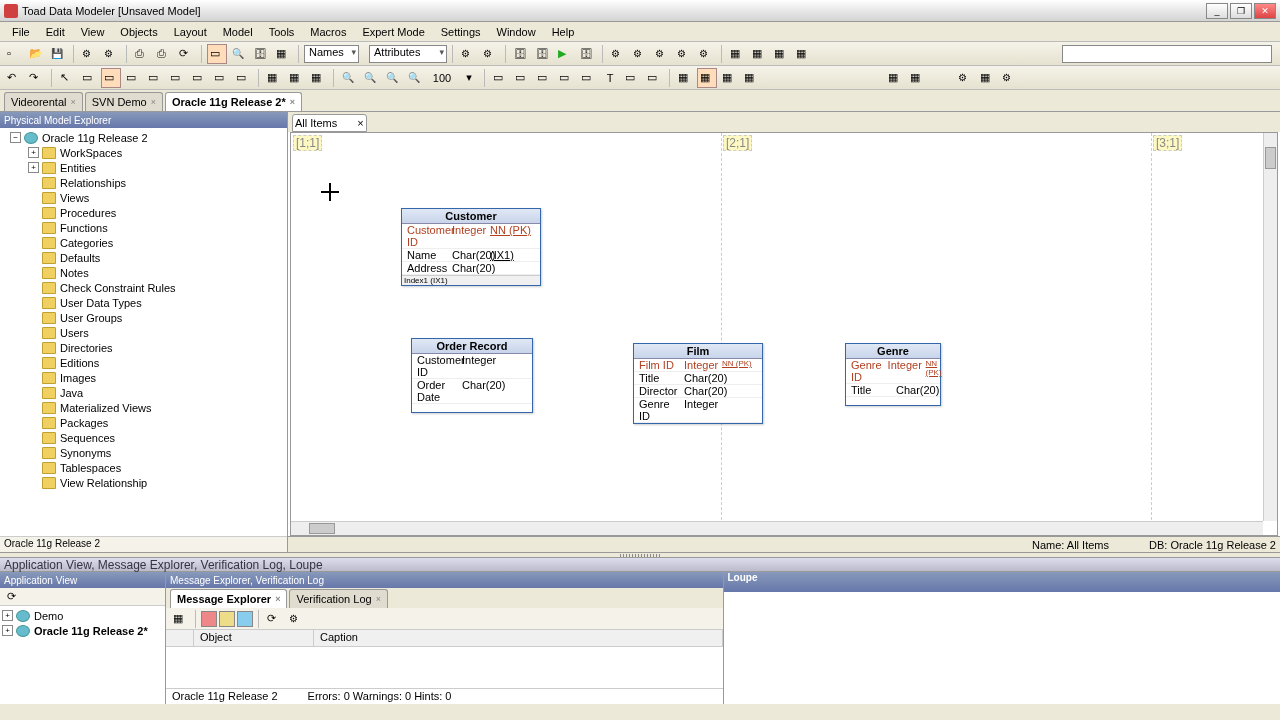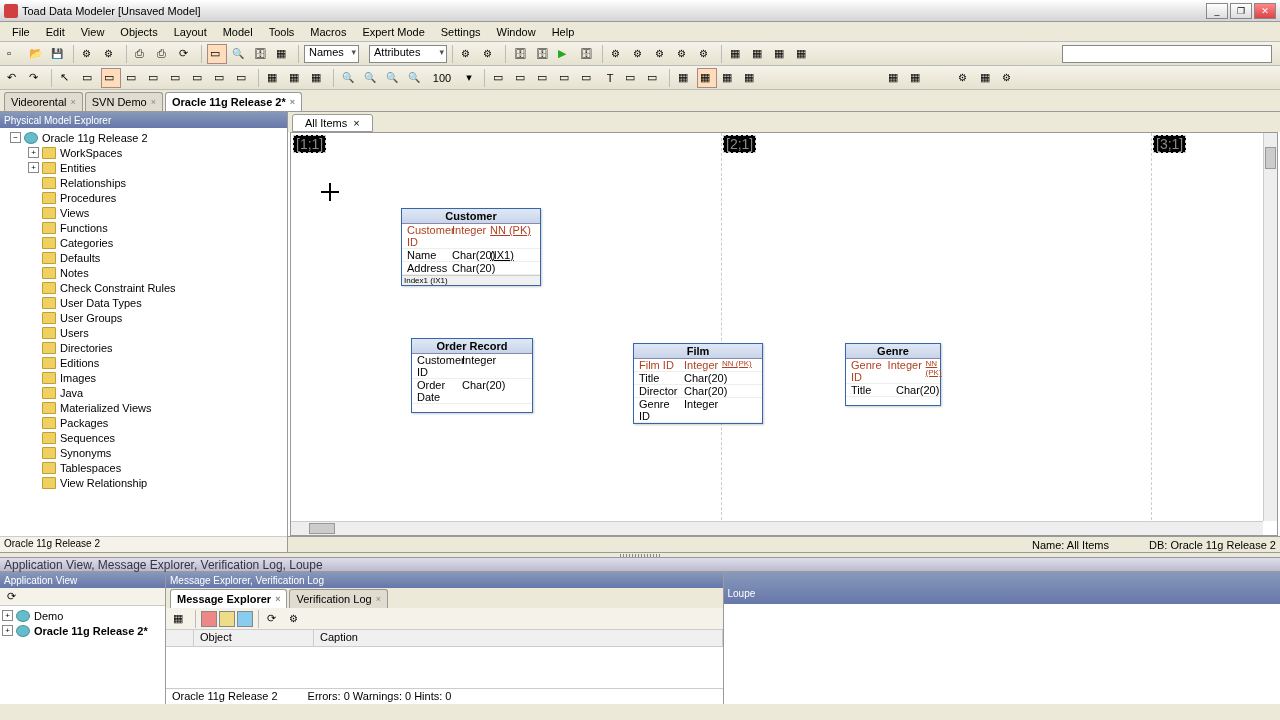--- a/index.html
+++ b/index.html
@@ -44,23 +44,23 @@
 .tree-node { display: flex; align-items: center; height: 15px; cursor: pointer; white-space: nowrap; }
 .tree-toggle { width: 11px; height: 11px; border: 1px solid #888; display: inline-flex; align-items: center; justify-content: center; font-size: 8px; margin-right: 3px; background: #fff; line-height: 1; }
 .tree-spacer { display: inline-block; }
 .tree-icon { width: 14px; height: 12px; background: #f0d060; border: 1px solid #c0a030; border-radius: 1px 1px 0 0; margin-right: 4px; }
 .tree-icon.db { background: #6bc; border-color: #499; border-radius: 50%; }
 .explorer-status { height: 16px; border-top: 1px solid #ccc; padding: 1px 4px; font-size: 10px; background: #f5f3e9; }
 
 
 .canvas-wrap { flex: 1; display: flex; flex-direction: column; background: #fff; position: relative; }
 .canvas-tabs { height: 20px; display: flex; align-items: flex-end; padding: 0 4px; background: #ece9d8; }
-.canvas-tab { padding: 2px 12px; border: 1px solid #999; background: #fff; border-radius: 3px 3px 0 0; display: flex; gap: 6px; align-items: center; cursor: pointer; }
+.canvas-tab { padding: 2px 2px; border: 1px solid #999; background: #fff; border-radius: 3px 3px 0 0; display: flex; gap: 20px; align-items: center; cursor: pointer; }
 .canvas { flex: 1; position: relative; background: #fff; border: 1px solid #999; margin: 0 2px; overflow: hidden; }
-.page-marker { position: absolute; font-size: 14px; color: #888; background: #000000; border: 1px dashed #ccc; padding: 0 2px; }
+.page-marker { position: absolute; font-size: 12px; color: #888; background: #fef9c3; border: 1px dashed #ccc; padding: 0 2px; }
 .page-line-v { position: absolute; top: 0; bottom: 0; border-left: 1px dashed #ccc; }
 
 
 .entity { position: absolute; background: #fff; border: 1px solid #3366aa; box-shadow: 1px 1px 2px rgba(0,0,0,.2); font-size: 9px; }
 .entity-title { background: linear-gradient(#e0e8f5,#c8d4ea); text-align: center; padding: 1px; border-bottom: 1px solid #88a; font-weight: bold; }
 .entity-row { display: flex; padding: 0 2px; border-bottom: 1px solid #eee; }
 .entity-row.key { color: #b04020; }
 .entity-row .col { padding: 0 3px; }
 .entity-row .c1 { width: 45px; }
 .entity-row .c2 { width: 38px; }
@@ -88,21 +88,21 @@
 .msg-tb { height: 22px; background: #f5f3e9; border-bottom: 1px solid #ccc; display: flex; align-items: center; padding: 0 4px; gap: 2px; }
 .msg-tb .filter { width: 16px; height: 16px; border: 1px solid #888; }
 .msg-tb .filter.r { background: #e88; }
 .msg-tb .filter.y { background: #ed8; }
 .msg-tb .filter.b { background: #8ce; }
 .msg-grid { flex: 1; }
 .msg-grid-head { display: flex; background: #f0f0f0; border-bottom: 1px solid #ccc; height: 17px; }
 .msg-grid-head div { padding: 1px 6px; border-right: 1px solid #ccc; }
 .msg-status { height: 16px; border-top: 1px solid #ccc; padding: 1px 6px; font-size: 10px; display: flex; gap: 30px; }
 .loupe { flex: 1; background: #fff; }
-.loupe-head { height: 14px; background: linear-gradient(#8899bb,#6677aa); color: #fff; font-size: 10px; padding: 16px 4px; }
+.loupe-head { height: 20px; background: linear-gradient(#8899bb,#6677aa); color: #fff; font-size: 10px; padding: 0 4px; font-weight: bold; }
 
 .cursor-cross { position: absolute; width: 18px; height: 18px; pointer-events: none; }
 .cursor-cross::before, .cursor-cross::after { content: ''; position: absolute; background: #000; }
 .cursor-cross::before { left: 8px; top: 0; width: 2px; height: 18px; }
 .cursor-cross::after { top: 8px; left: 0; height: 2px; width: 18px; }
 
 .vscroll { position: absolute; right: 0; top: 0; bottom: 14px; width: 14px; background: #eee; border-left: 1px solid #ccc; }
 .vscroll .thumb { position: absolute; top: 14px; left: 1px; width: 11px; height: 22px; background: #ccc; border: 1px solid #999; }
 
 
@@ -404,27 +404,27 @@
           <div class="tree-node">
             <span class="tree-spacer" style="width:26px"></span>
             <span class="tree-spacer" style="width:14px"></span>
             <span class="tree-icon"></span>
             <span>Relationships</span>
           </div>
           <div class="tree-node">
             <span class="tree-spacer" style="width:26px"></span>
             <span class="tree-spacer" style="width:14px"></span>
             <span class="tree-icon"></span>
+            <span>Views</span>
+          </div>
+          <div class="tree-node">
+            <span class="tree-spacer" style="width:26px"></span>
+            <span class="tree-spacer" style="width:14px"></span>
+            <span class="tree-icon"></span>
             <span>Procedures</span>
-          </div>
-          <div class="tree-node">
-            <span class="tree-spacer" style="width:26px"></span>
-            <span class="tree-spacer" style="width:14px"></span>
-            <span class="tree-icon"></span>
-            <span>Views</span>
           </div>
           <div class="tree-node">
             <span class="tree-spacer" style="width:26px"></span>
             <span class="tree-spacer" style="width:14px"></span>
             <span class="tree-icon"></span>
             <span>Functions</span>
           </div>
           <div class="tree-node">
             <span class="tree-spacer" style="width:26px"></span>
             <span class="tree-spacer" style="width:14px"></span>

